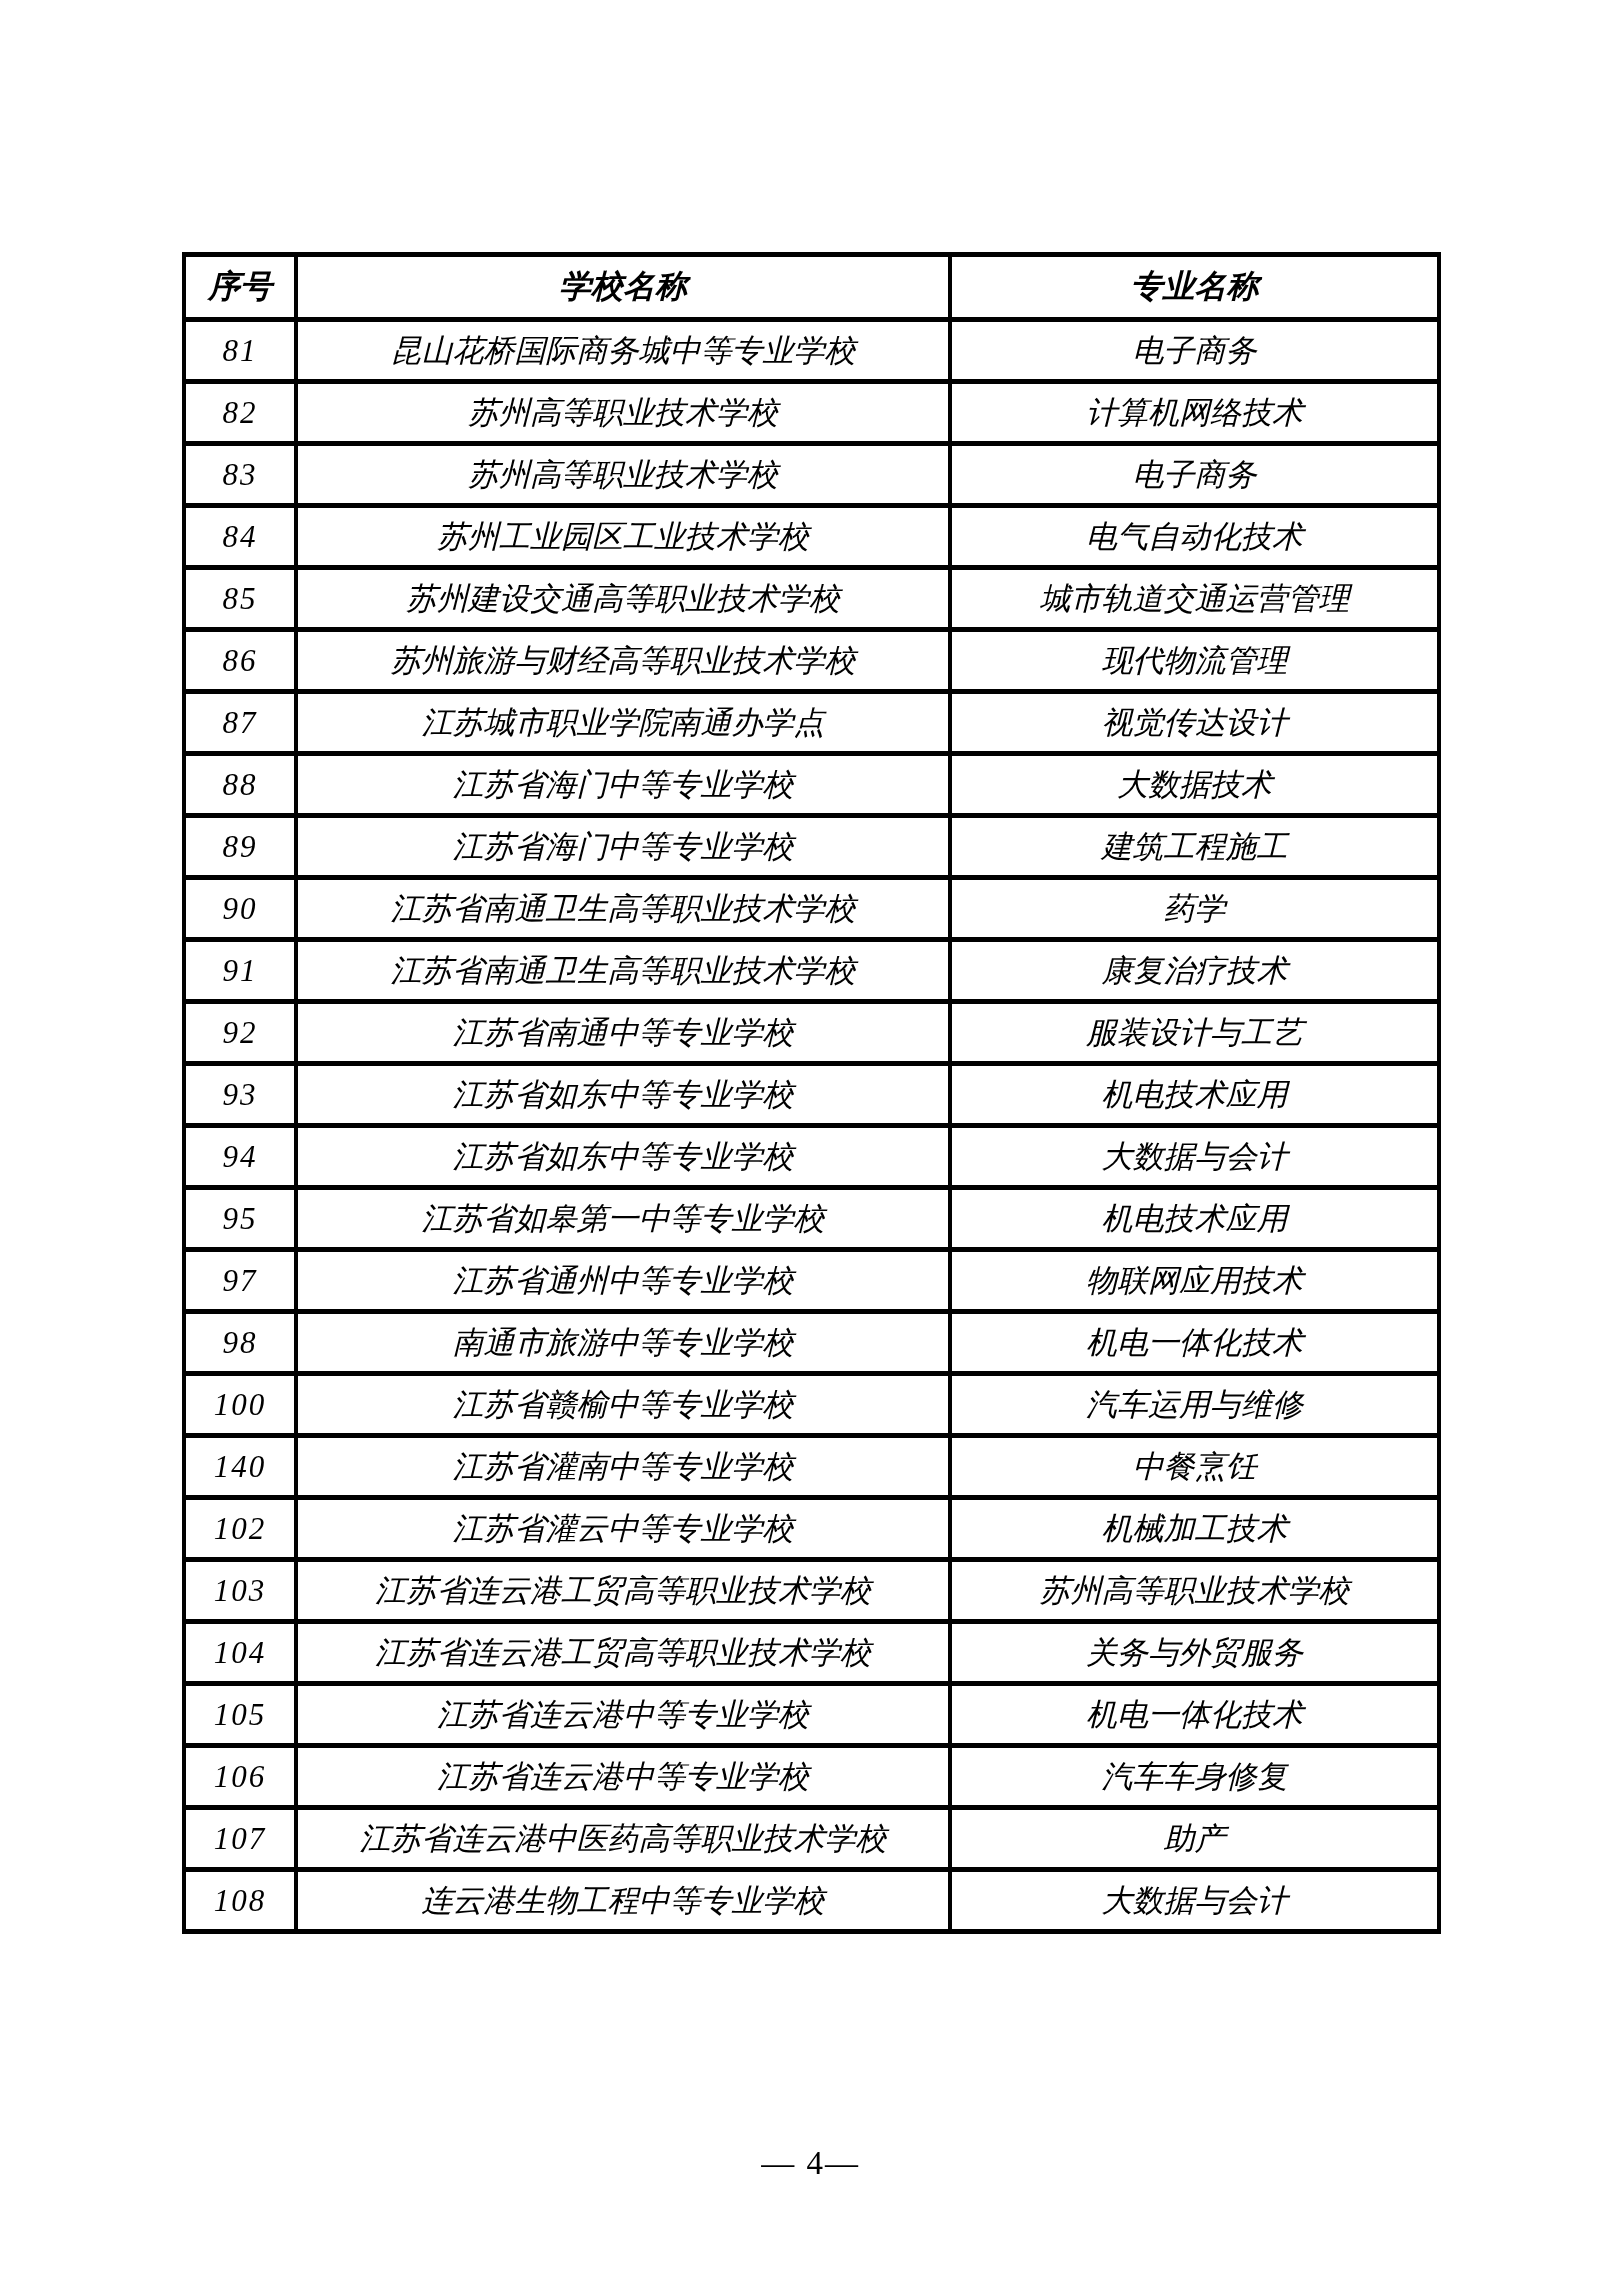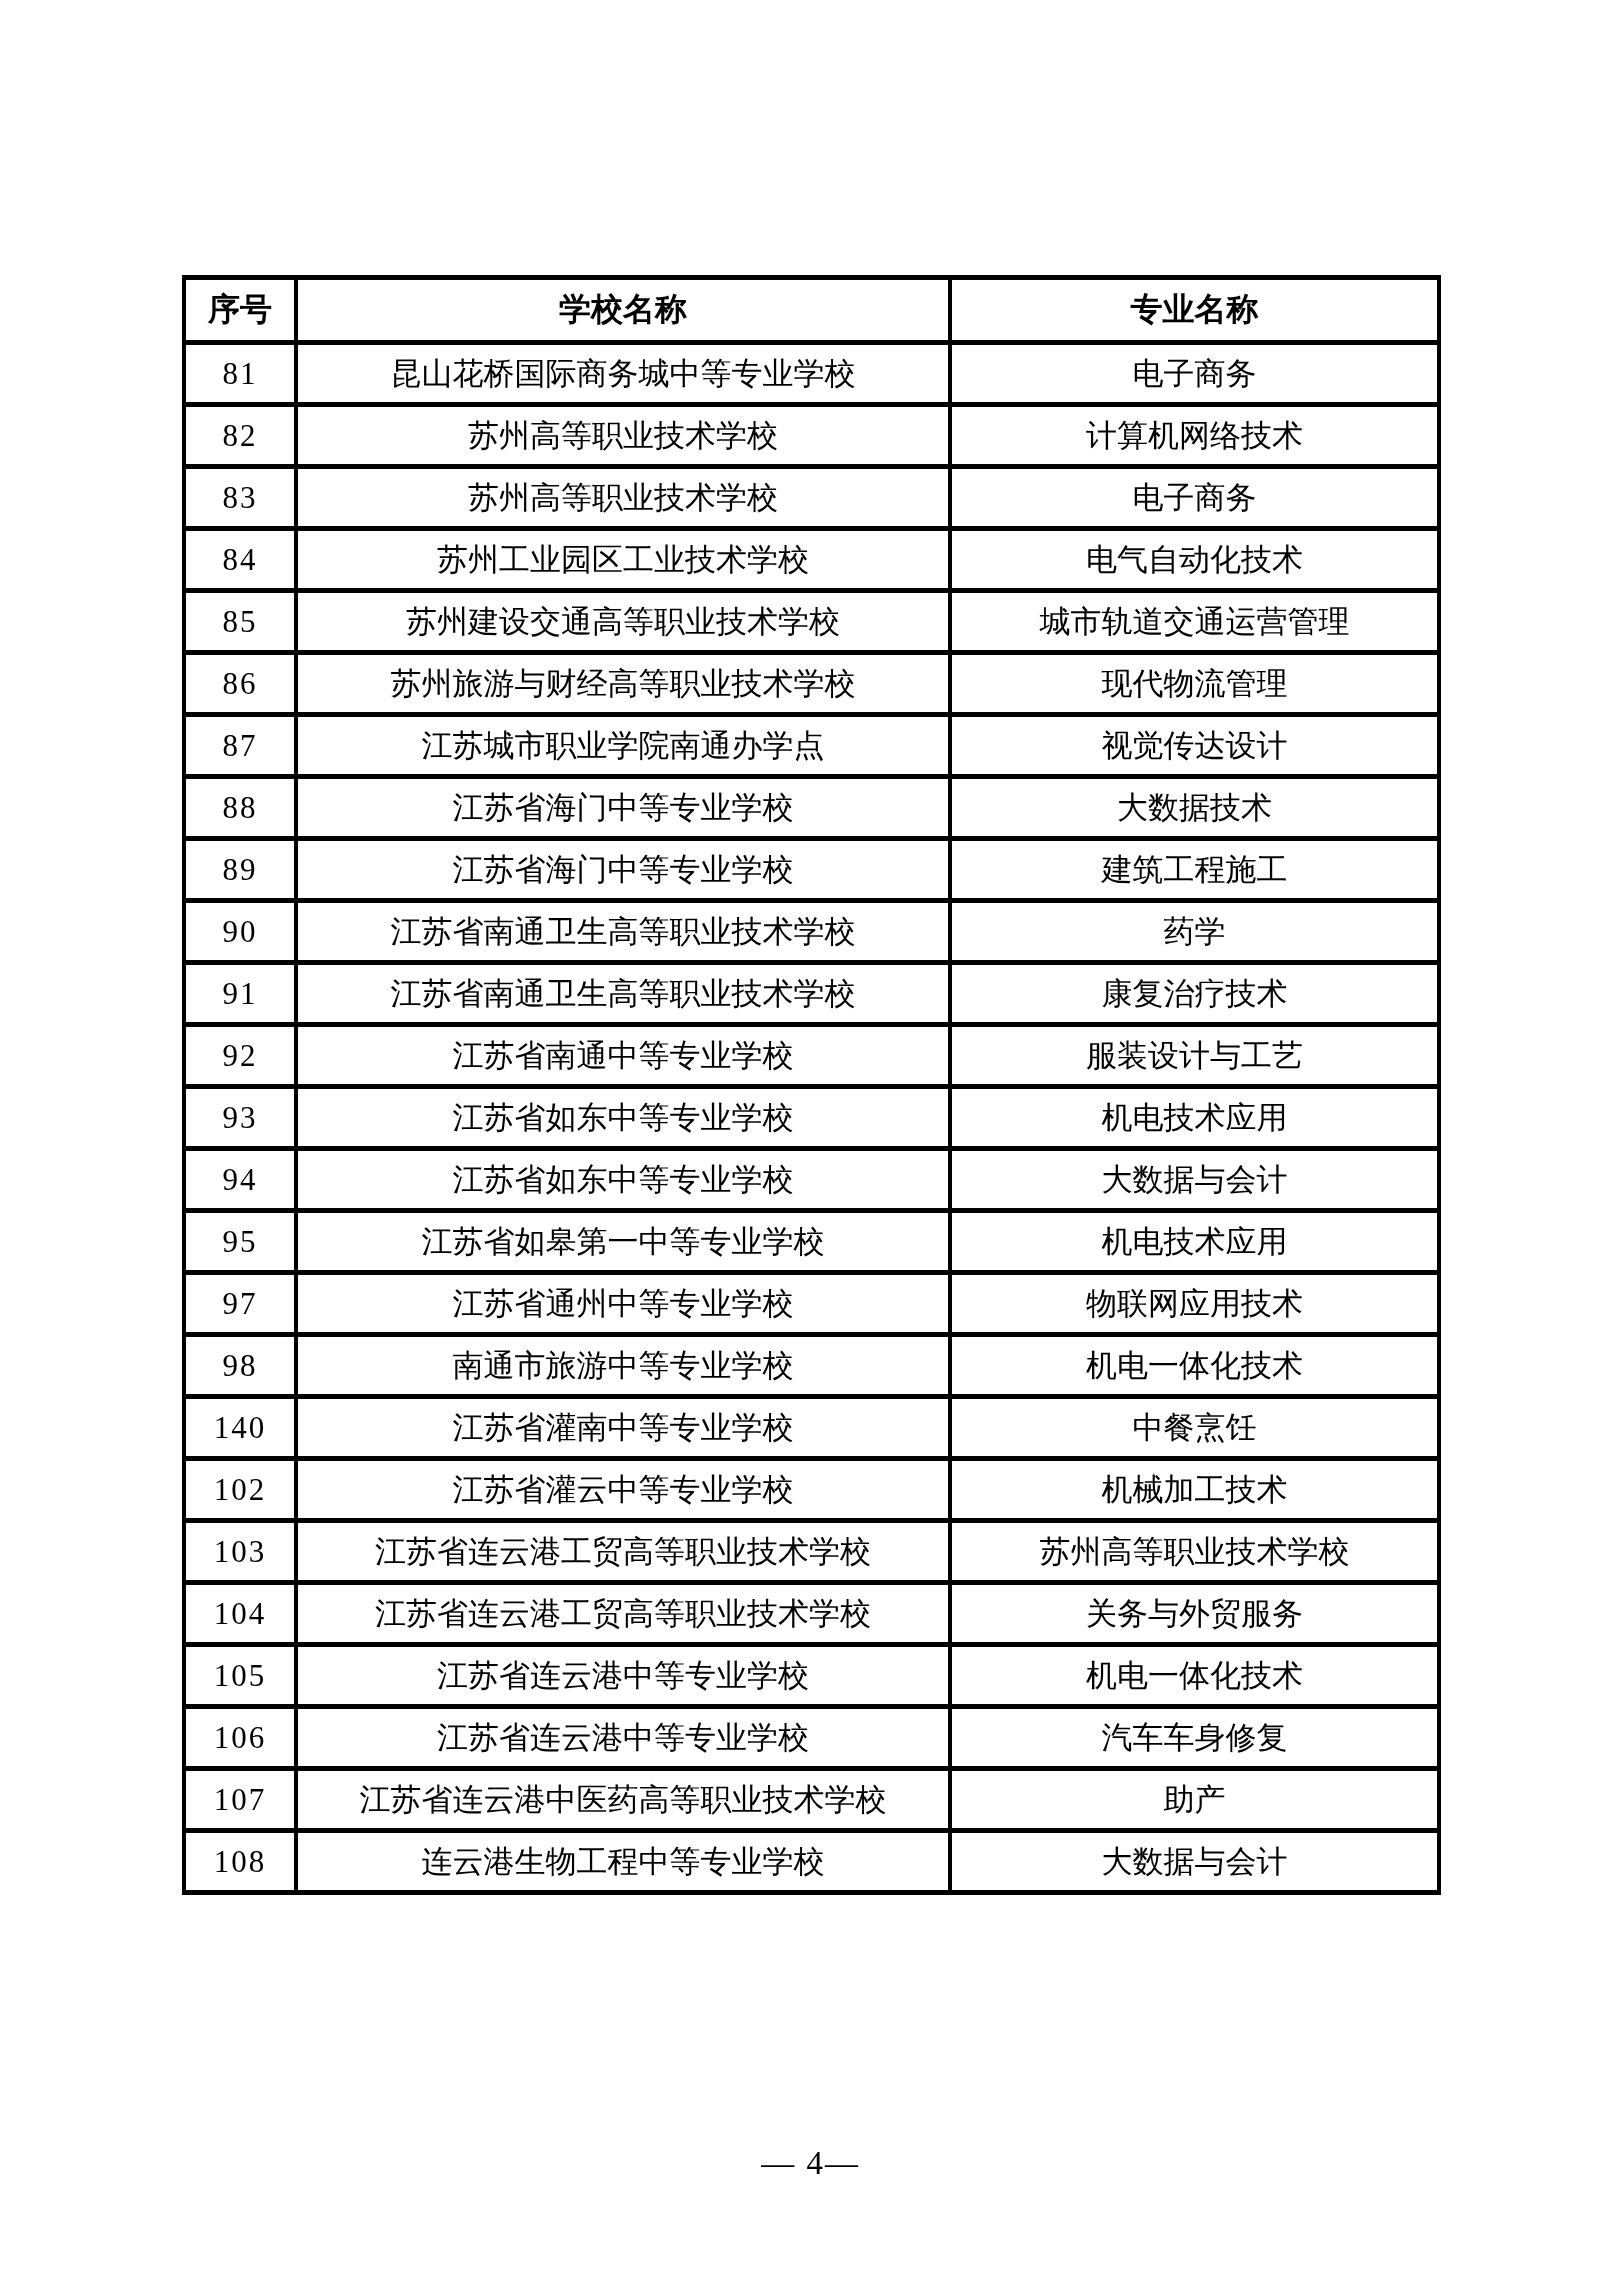--- a/index.html
+++ b/index.html
@@ -10,21 +10,22 @@
   body {
     position: relative;
     width: 1621px;
     height: 2293px;
     color: #000000;
     font-family: "Liberation Serif", "DejaVu Serif", serif;
   }
   .table-wrap {
     position: absolute;
     left: 182px;
-    top: 275px;
+    top: 252px;
+    font-style: italic;
   }
   table.roster {
     border-collapse: collapse;
     table-layout: fixed;
     width: 1255px;
   }
   table.roster col.c-no    { width: 112px; }
   table.roster col.c-school{ width: 654px; }
   table.roster col.c-major { width: 489px; }
   table.roster th,
@@ -166,20 +167,25 @@
           <td class="no-cell">97</td>
           <td class="school-cell">江苏省通州中等专业学校</td>
           <td class="major-cell">物联网应用技术</td>
         </tr>
         <tr>
           <td class="no-cell">98</td>
           <td class="school-cell">南通市旅游中等专业学校</td>
           <td class="major-cell">机电一体化技术</td>
         </tr>
         <tr>
+          <td class="no-cell">100</td>
+          <td class="school-cell">江苏省赣榆中等专业学校</td>
+          <td class="major-cell">汽车运用与维修</td>
+        </tr>
+        <tr>
           <td class="no-cell">140</td>
           <td class="school-cell">江苏省灌南中等专业学校</td>
           <td class="major-cell">中餐烹饪</td>
         </tr>
         <tr>
           <td class="no-cell">102</td>
           <td class="school-cell">江苏省灌云中等专业学校</td>
           <td class="major-cell">机械加工技术</td>
         </tr>
         <tr>

